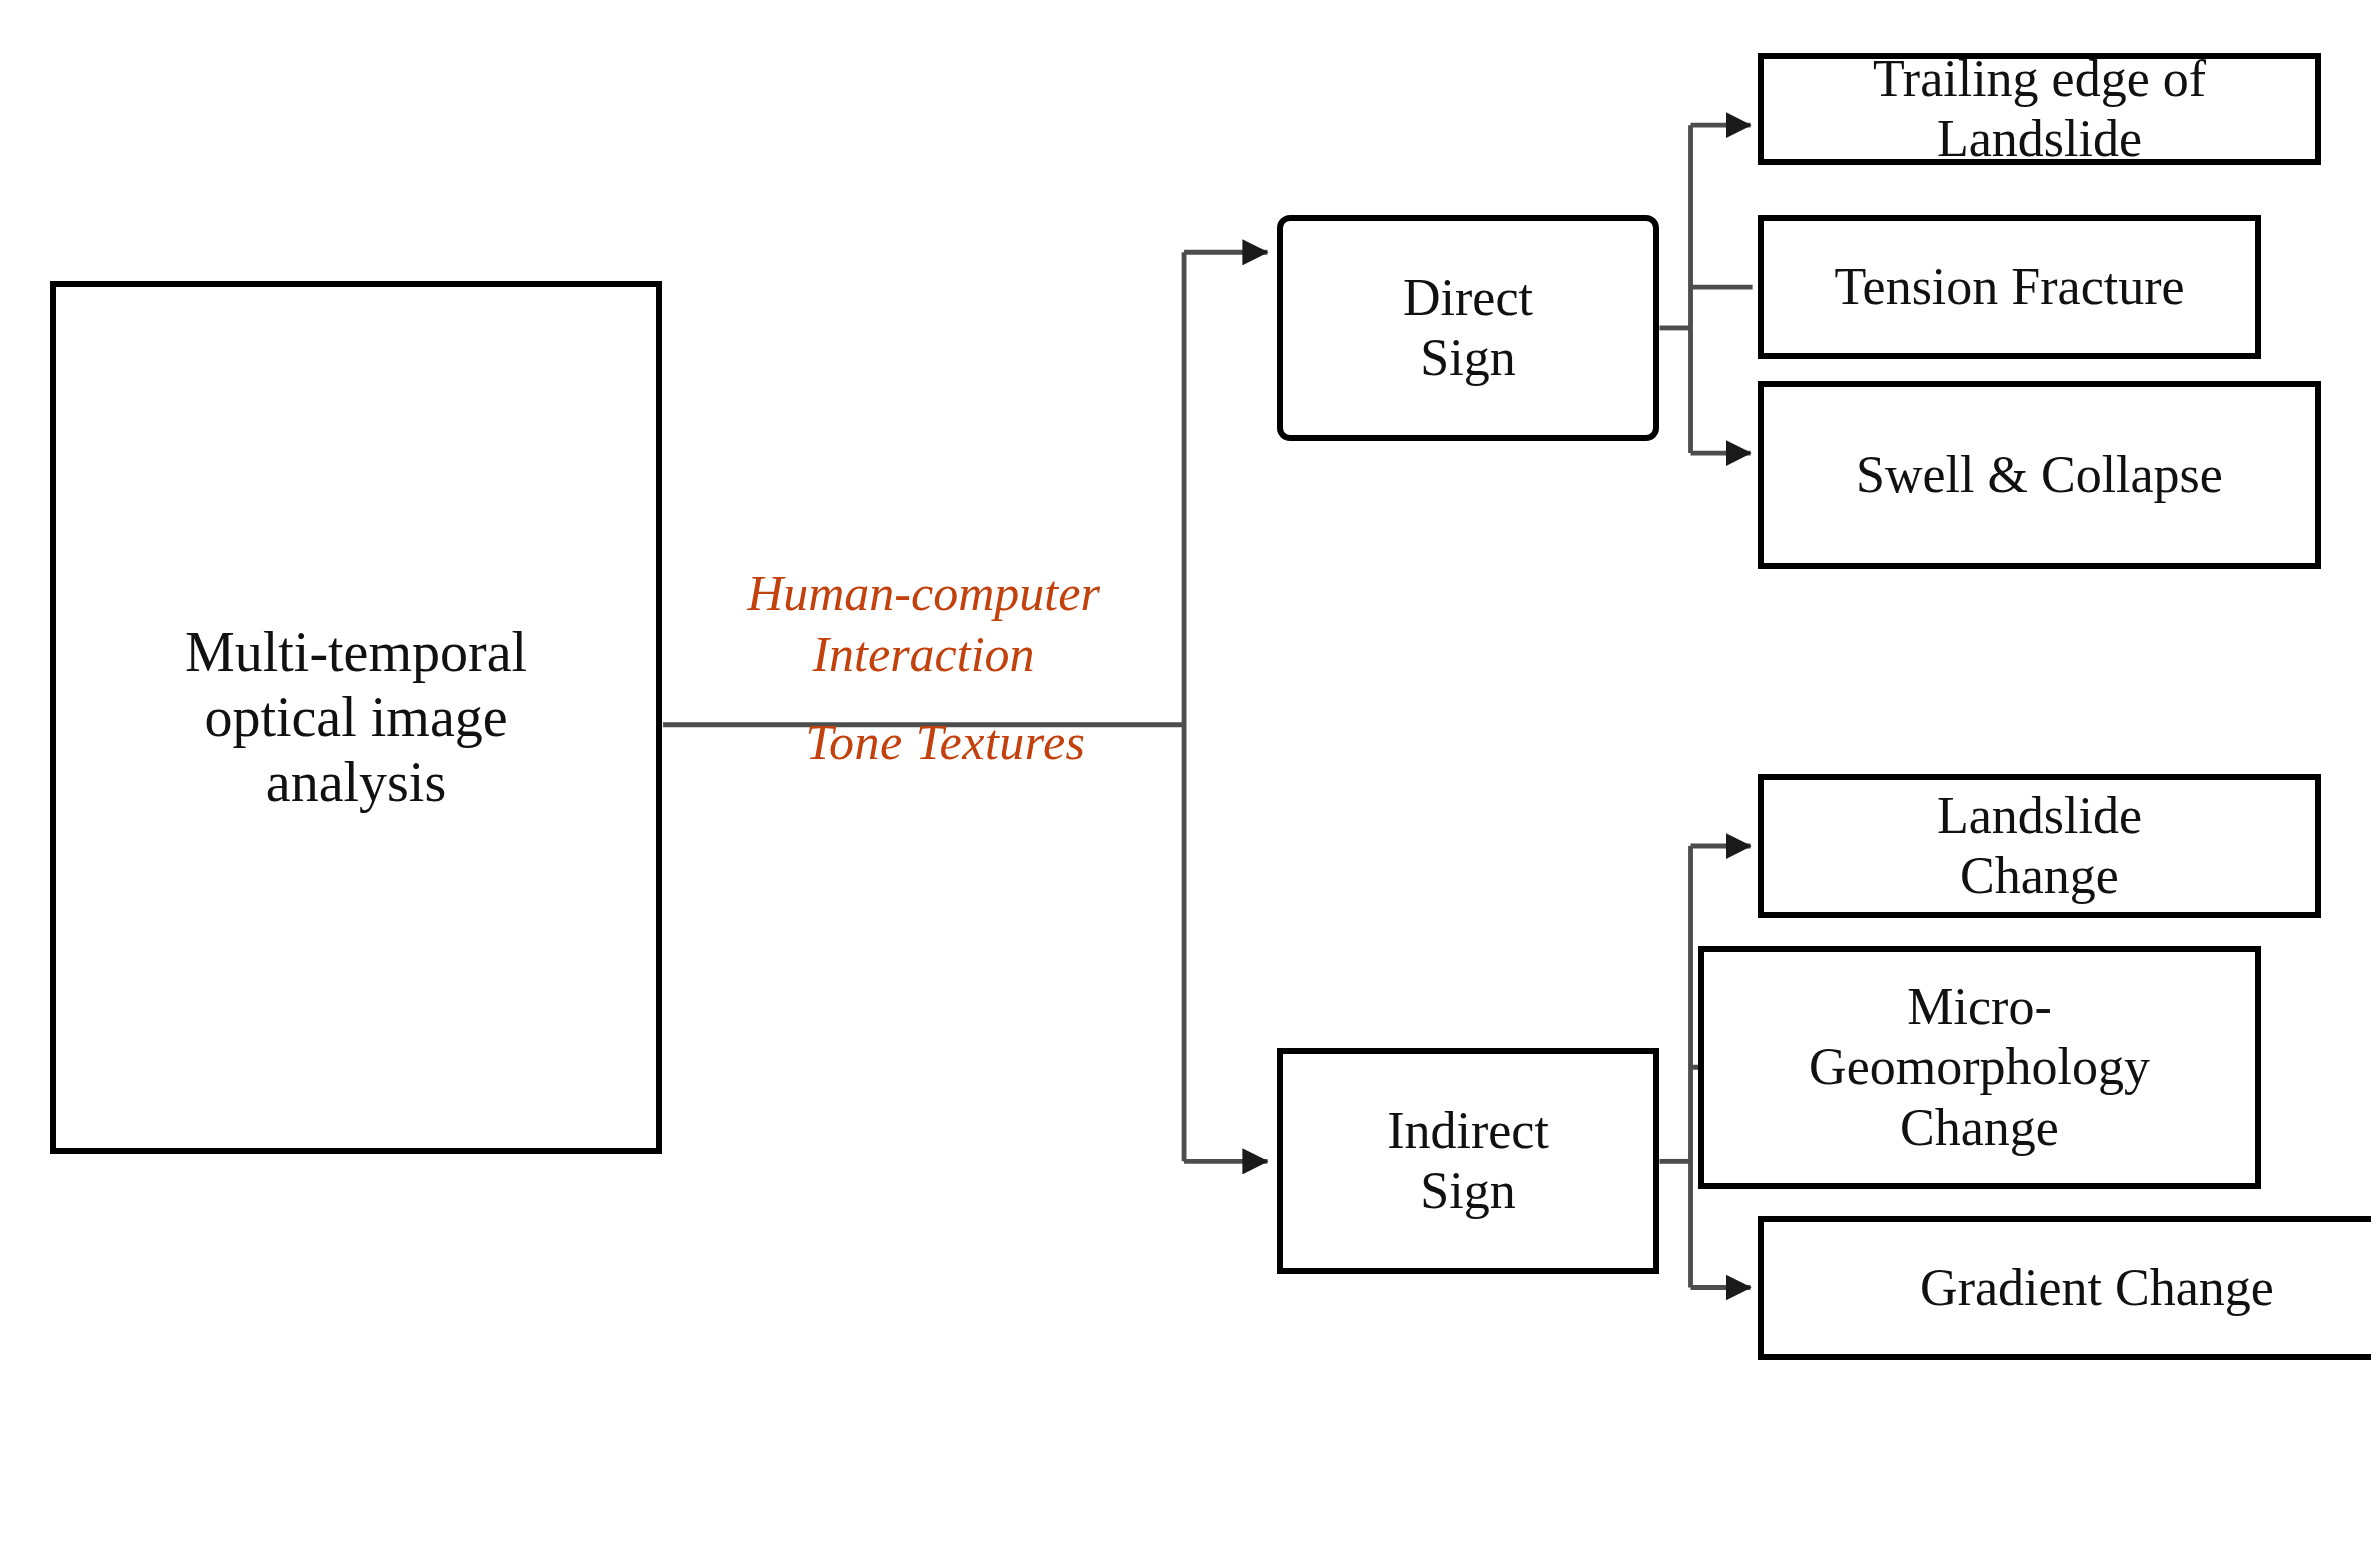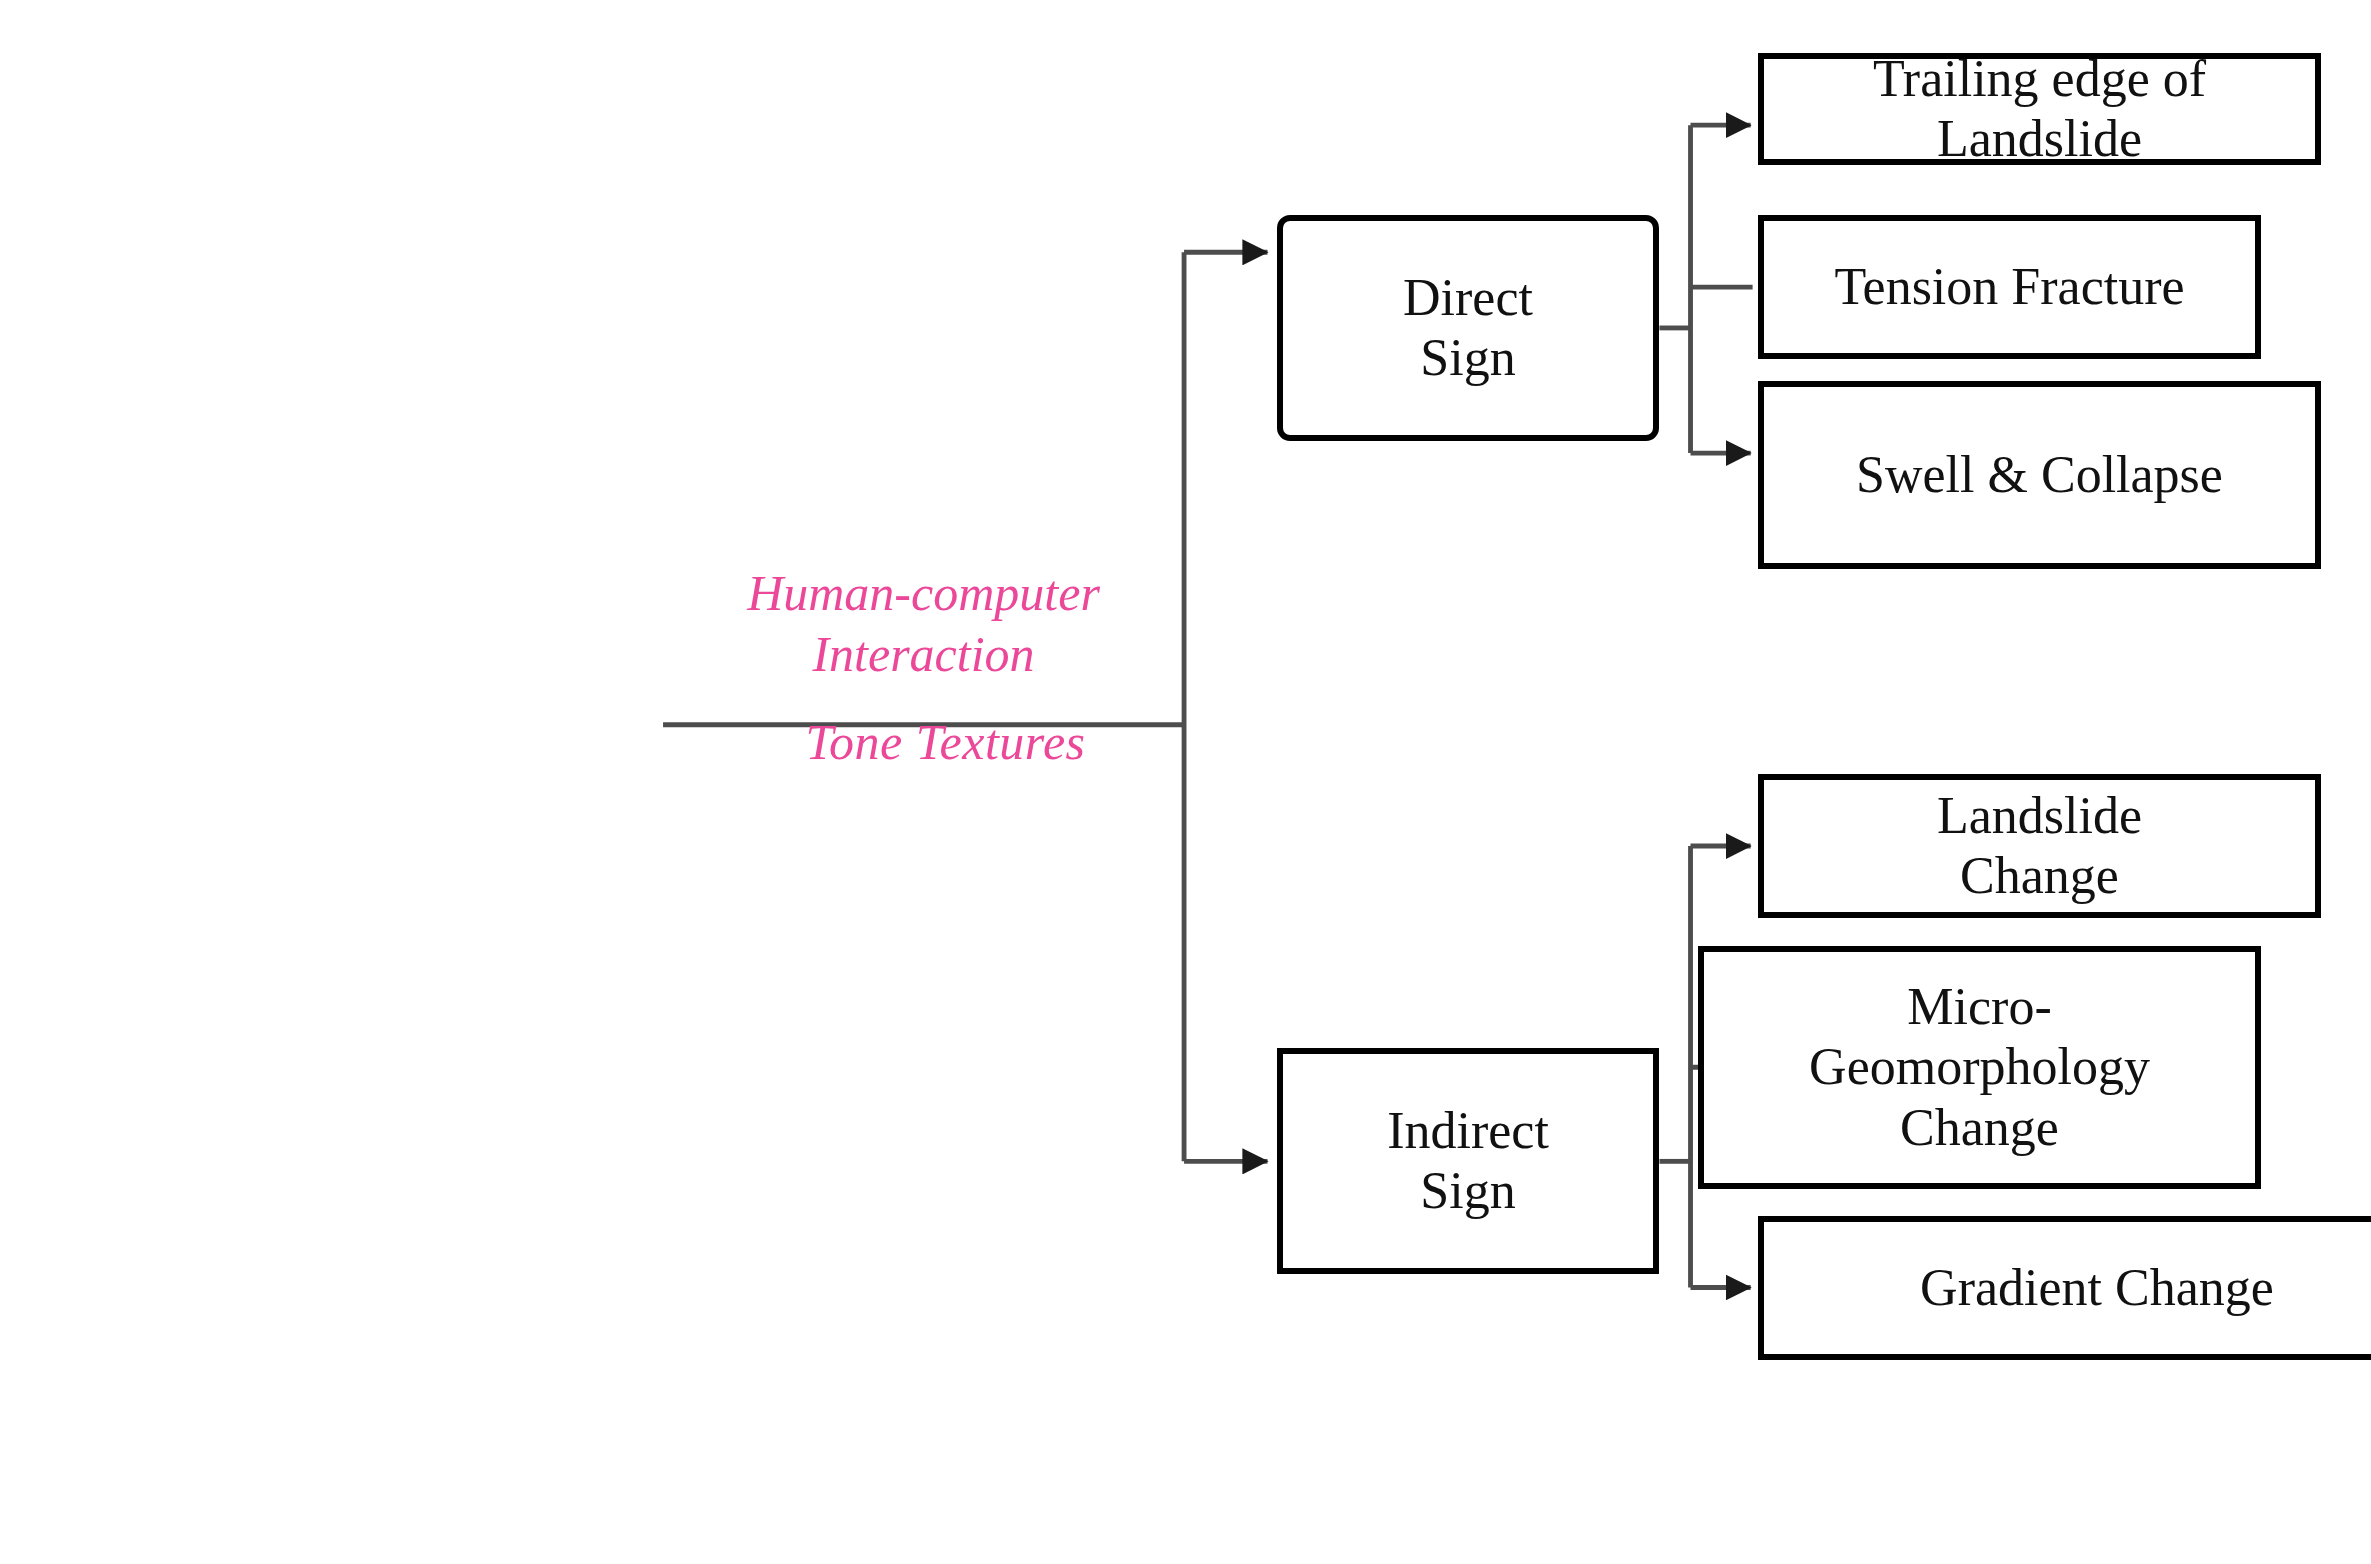--- a/index.html
+++ b/index.html
@@ -65,21 +65,21 @@
   
   #edge-label {
     position: absolute;
     left: 663px;
     top: 563px;
     width: 521px;
     text-align: center;
     font-style: italic;
     font-size: 50px;
     line-height: 1.22;
-    color: #ec4899;
+    color: #c2410c;
   }
   #edge-label .line-a { display: block; }
   #edge-label .line-b {
     display: block;
     margin-top: 27px;
     letter-spacing: 0.5px;
     margin-left: 44px;
   }
 </style>
 </head>
@@ -107,20 +107,25 @@
     <path d="M 1742 296 L 1806 296" fill="none" stroke="#4d4d4d" stroke-width="5"></path>
     <path d="M 1742 467 L 1804 467" fill="none" stroke="#4d4d4d" stroke-width="5" marker-end="url(#arrow)"></path>
 
     <path d="M 1710 1197 L 1742 1197" fill="none" stroke="#4d4d4d" stroke-width="5"></path>
     <path d="M 1742 872 L 1742 1327" fill="none" stroke="#4d4d4d" stroke-width="5"></path>
     <path d="M 1742 872 L 1804 872" fill="none" stroke="#4d4d4d" stroke-width="5" marker-end="url(#arrow)"></path>
     <path d="M 1742 1100 L 1806 1100" fill="none" stroke="#4d4d4d" stroke-width="5"></path>
     <path d="M 1742 1327 L 1804 1327" fill="none" stroke="#4d4d4d" stroke-width="5" marker-end="url(#arrow)"></path>
   </svg>
 
+  <div class="node" id="node-source">
+    <span class="label">Multi-temporal
+optical image
+analysis</span>
+  </div>
 
   <div id="edge-label">
     <span class="line-a">Human-computer
 Interaction</span>
     <span class="line-b">Tone  Textures</span>
   </div>
 
   <div class="node" id="node-direct">
     <span class="label">Direct
 Sign</span>

